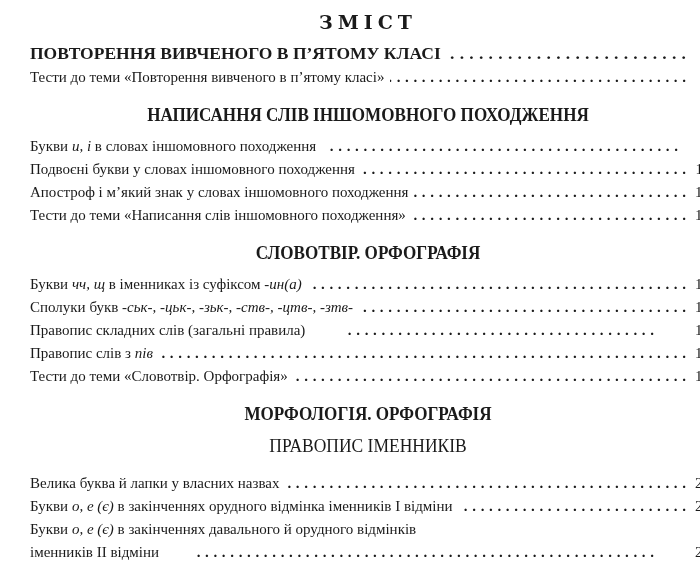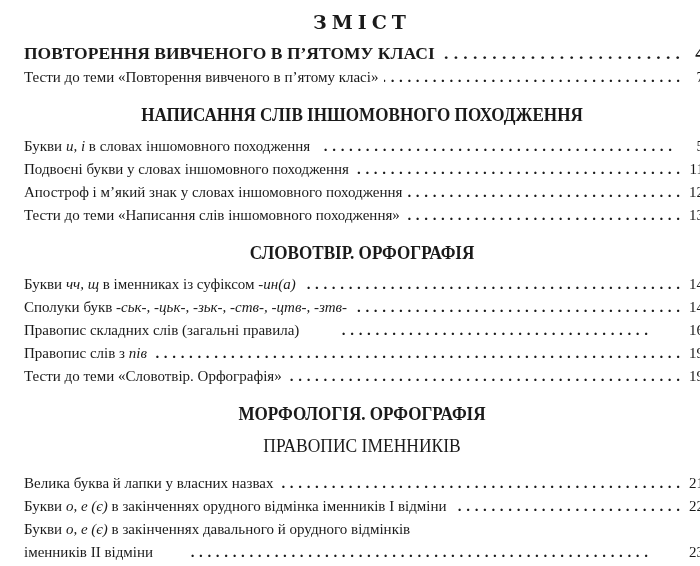--- a/index.html
+++ b/index.html
@@ -10,21 +10,21 @@
     body {
       width: 700px;
       height: 566px;
       position: relative;
       overflow: hidden;
       font-family: "DejaVu Serif", "Liberation Serif", serif;
       color: #1a1a1a;
     }
     .page {
       position: absolute;
-      left: 12px; top: 0;
+      left: 18px; top: 0;
       width: 672px; height: 566px;
     }
     .title {
       position: absolute;
       left: 0; width: 700px;
       top: 10px;
       text-align: center;
       font-family: "DejaVu Serif", serif;
       font-weight: bold;
       font-size: 19px;

